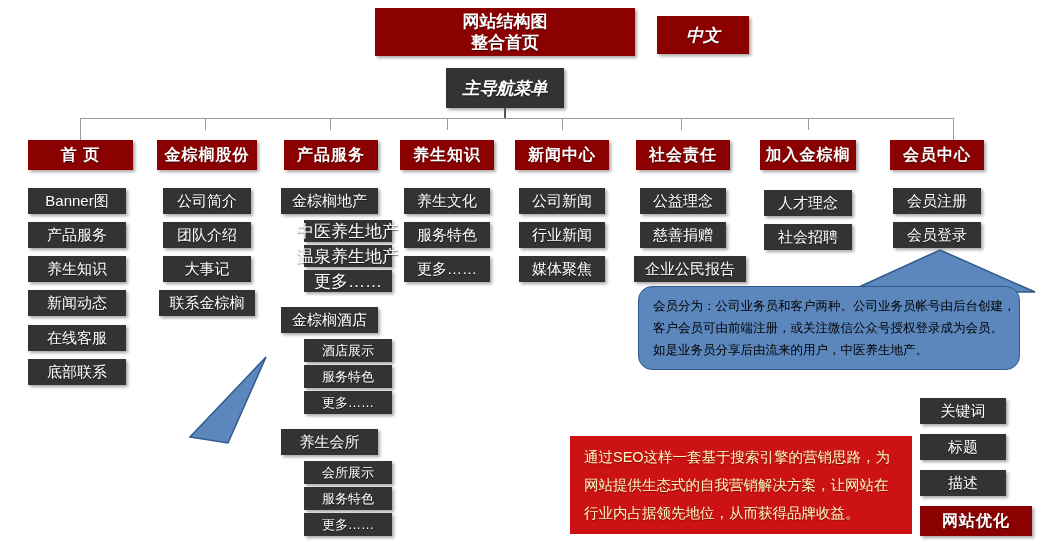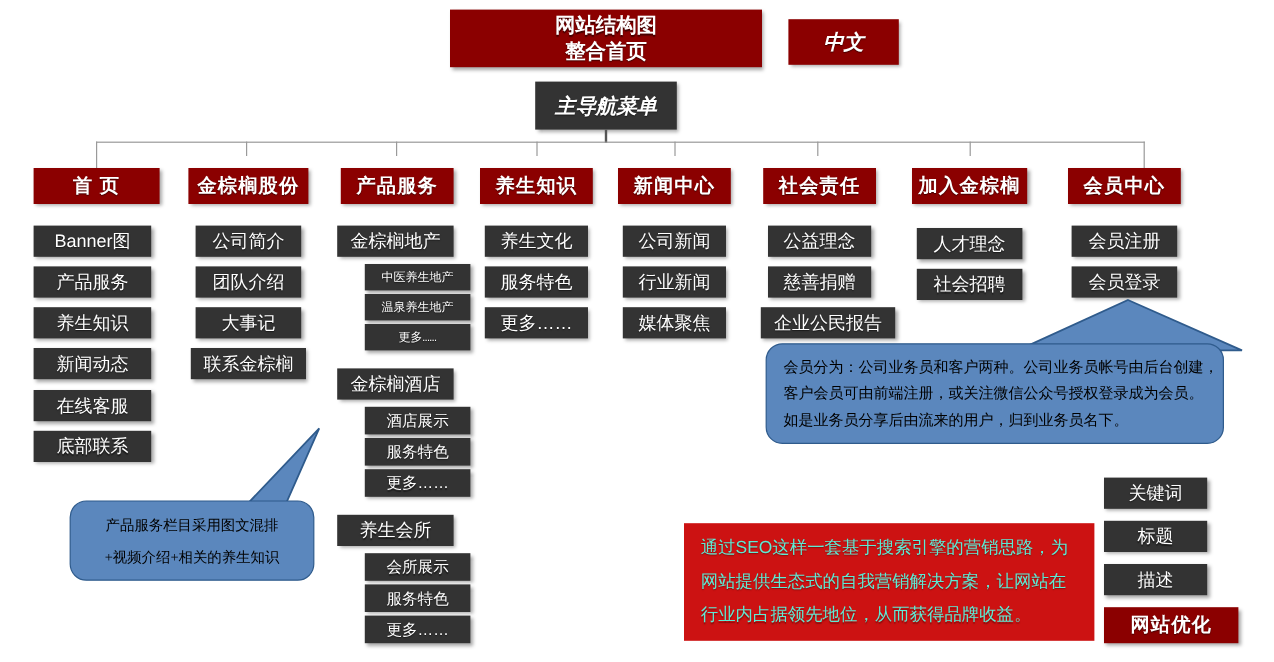--- a/index.html
+++ b/index.html
@@ -25,21 +25,21 @@
   .dark{
     background:#333333;
     box-shadow:2px 2px 3px rgba(0,0,0,.35);
   }
 
   
   .t-title{font-size:17px;line-height:1.25;font-weight:bold;}
   .t-nav{font-size:17px;font-weight:bold;font-style:italic;}
   .t-head{font-size:16px;font-weight:bold;letter-spacing:1px;}
   .t-item{font-size:15px;font-weight:normal;}
-  .t-sub{font-size:10px;font-weight:normal;font-family:Liberation Mono, monospace;}
+  .t-sub{font-size:17px;font-weight:normal;}
   .t-small{font-size:13px;}
 
   
   .line{position:absolute;background:#9a9a9a;}
   .vline{width:1px;}
   .hline{height:1px;}
   .vdark{background:#555;width:2px;}
 
   
   .callout{
@@ -49,21 +49,21 @@
     color:#000000;
     display:flex;flex-direction:column;justify-content:center;
     padding:6px 14px;
   }
   .callout .ln{font-size:12.5px;line-height:22px;font-family:"Liberation Serif","DejaVu Serif",serif;white-space:nowrap;}
   .callout.small .ln{font-size:12px;line-height:26px;text-align:center;}
   .tail{position:absolute;}
 
   .seo{
     position:absolute;box-sizing:border-box;
-    background:#cc1212;color:#5eead4;
+    background:#cc1212;color:#fef9c3;
     display:flex;flex-direction:column;justify-content:center;
     padding:6px 14px;
   }
   .seo .ln{font-size:14.5px;line-height:28px;white-space:nowrap;text-shadow:0 1px 1px rgba(0,0,0,.35);}
 </style>
 </head>
 <body>
 
 <div id="stage">
 
@@ -232,30 +232,26 @@
   <div class="box dark t-item" style="left:893px;top:222px;width:88px;height:26px;">
     <span>会员登录</span>
     </div>
 
   <svg class="tail" style="left:830px;top:248px;width:210px;height:50px;" viewBox="0 0 210 50">
     <polygon points="110,2 205,44 18,44" fill="#5b87bd" stroke="#2f5b8c" stroke-width="1.5"></polygon>
   </svg>
   <div class="callout" style="left:638px;top:286px;width:382px;height:84px;">
     <span class="ln">会员分为：公司业务员和客户两种。公司业务员帐号由后台创建，</span>
     <span class="ln">客户会员可由前端注册，或关注微信公众号授权登录成为会员。</span>
-    <span class="ln">如是业务员分享后由流来的用户，归到业务员名下。</span>
+    <span class="ln">如是业务员分享后由流来的用户，中医养生地产。</span>
   </div>
 
   <svg class="tail" style="left:120px;top:355px;width:150px;height:105px;" viewBox="0 0 150 105">
     <polygon points="146,2 70,82 108,88" fill="#5b87bd" stroke="#2f5b8c" stroke-width="1.5"></polygon>
   </svg>
-  <div class="callout small" style="left:58px;top:417px;width:204px;height:67px;">
-    <span class="ln">产品服务栏目采用图文混排</span>
-    <span class="ln">+视频介绍+相关的养生知识</span>
-  </div>
 
   <div class="seo" style="left:570px;top:436px;width:342px;height:98px;">
     <span class="ln">通过SEO这样一套基于搜索引擎的营销思路，为</span>
     <span class="ln">网站提供生态式的自我营销解决方案，让网站在</span>
     <span class="ln">行业内占据领先地位，从而获得品牌收益。</span>
   </div>
 
   <div class="box dark t-item" style="left:920px;top:398px;width:86px;height:26px;text-align:center;">
     <span>关键词</span>
     </div>

